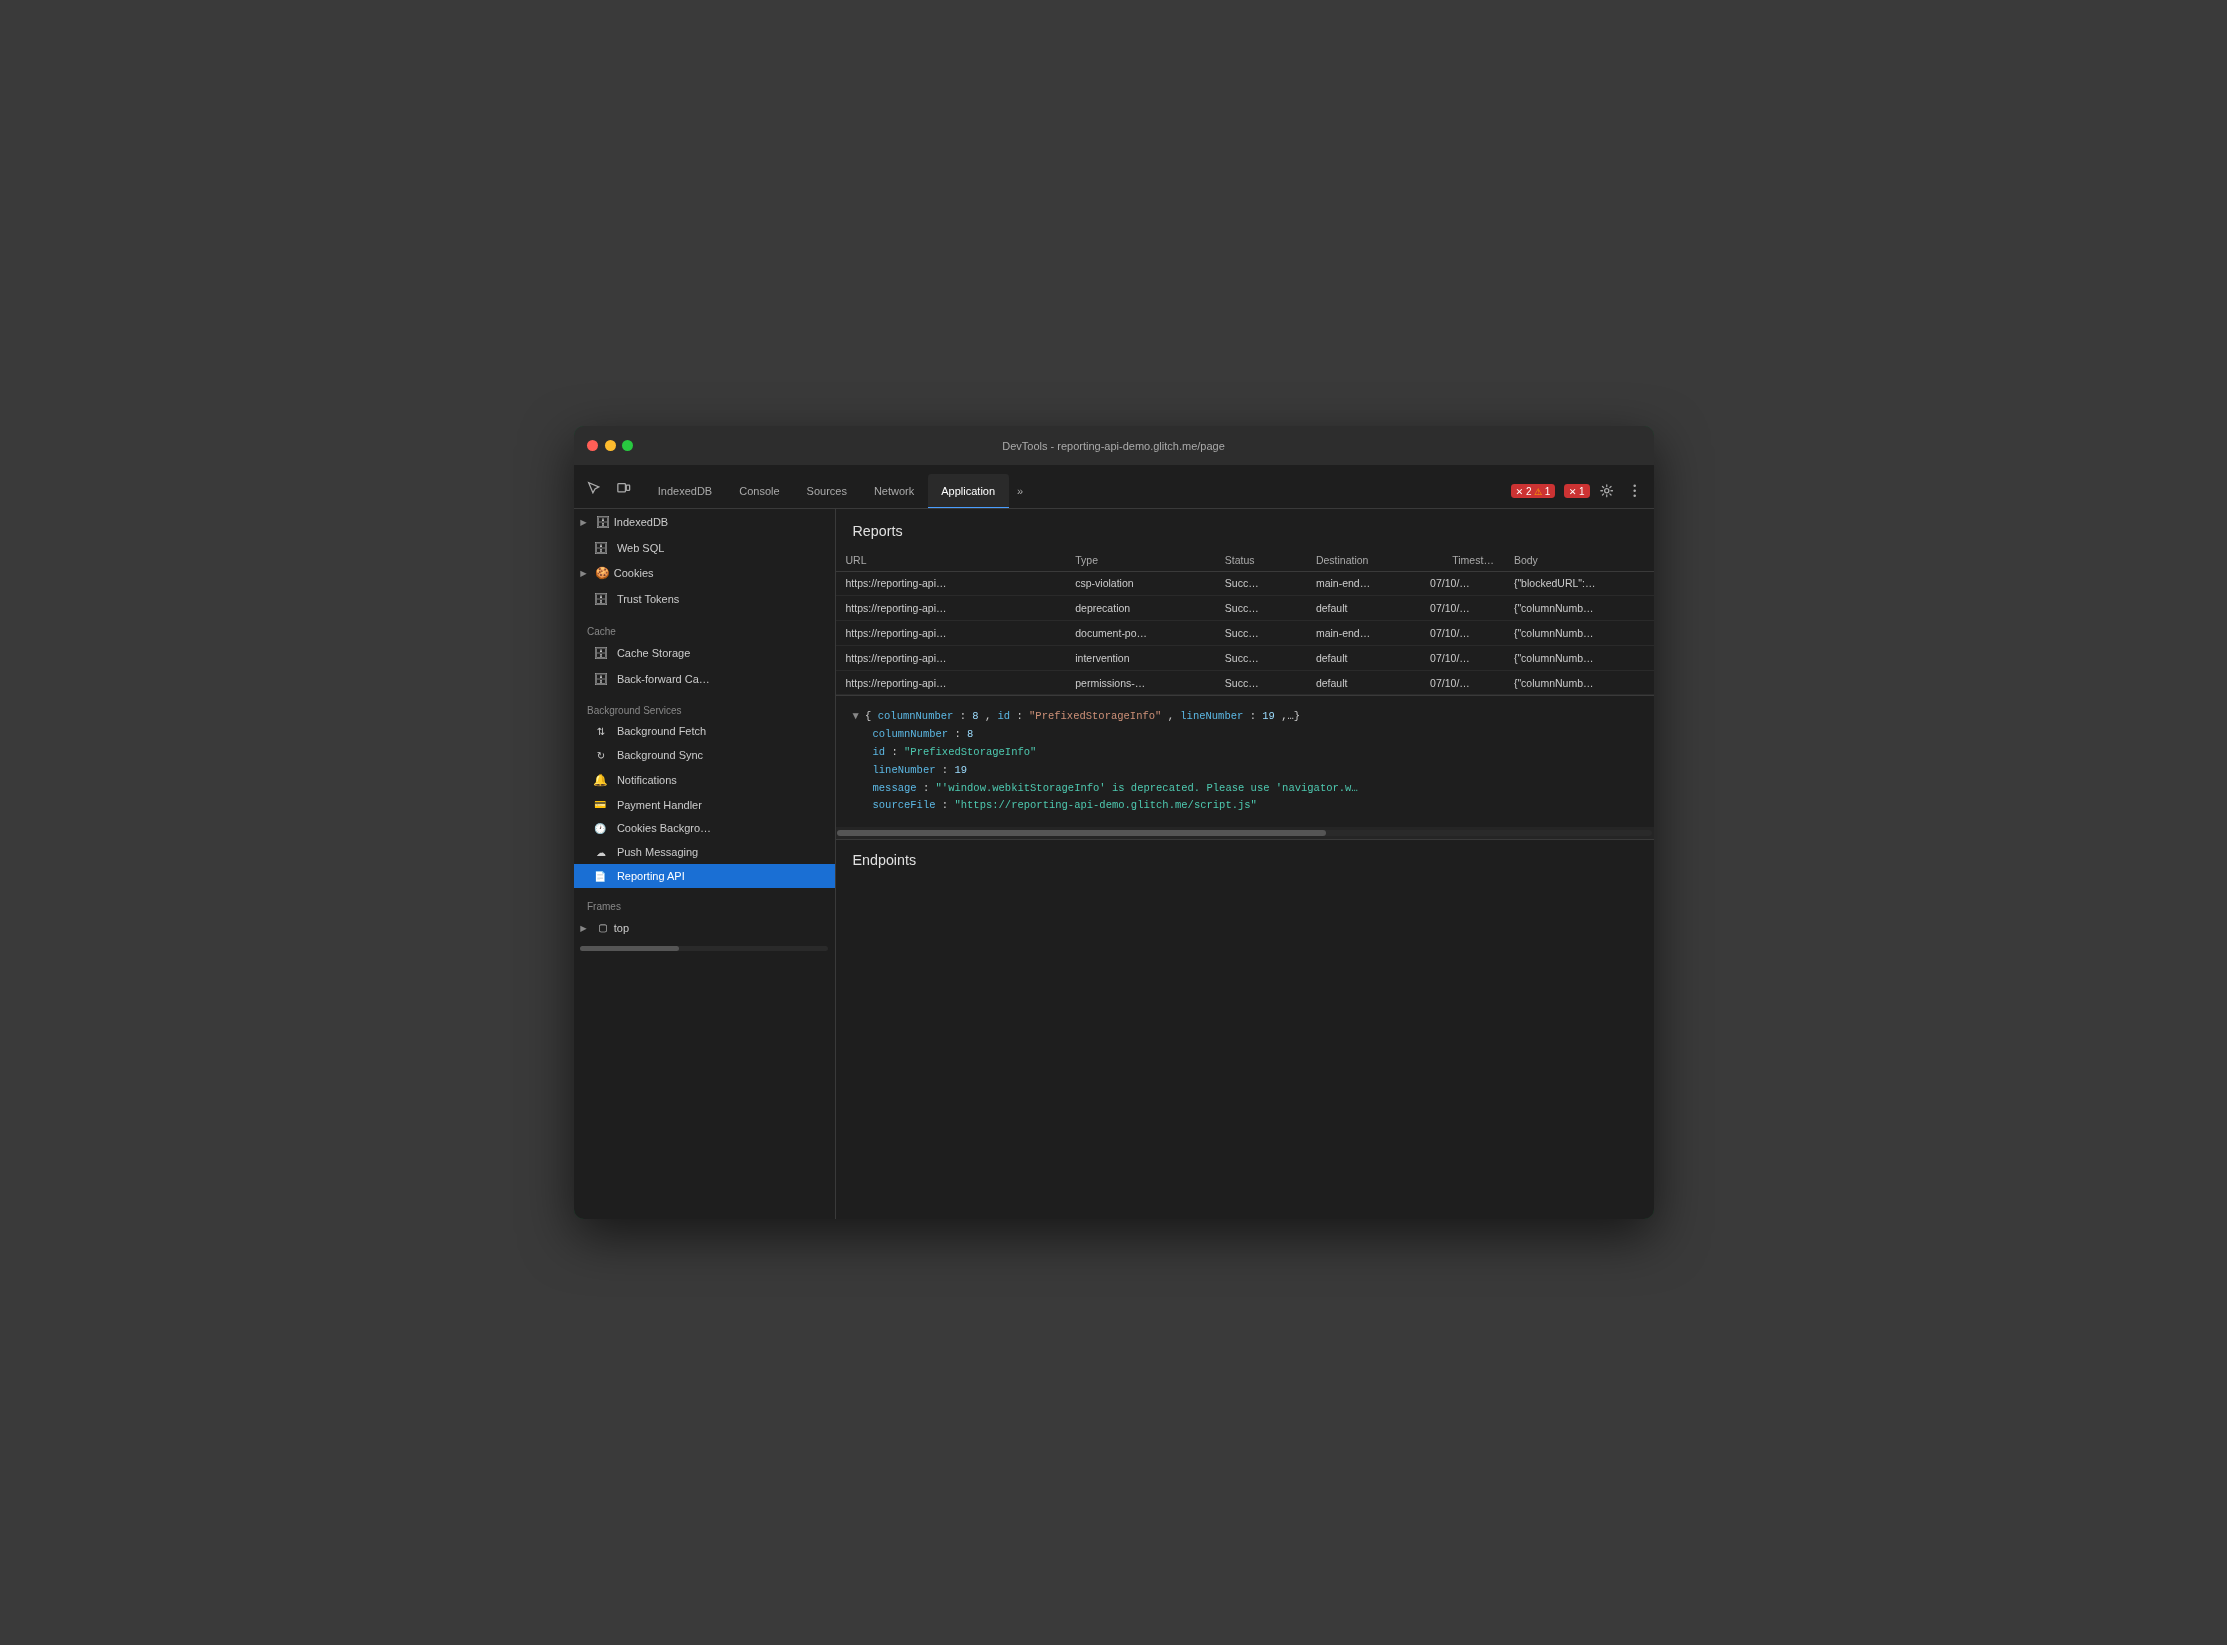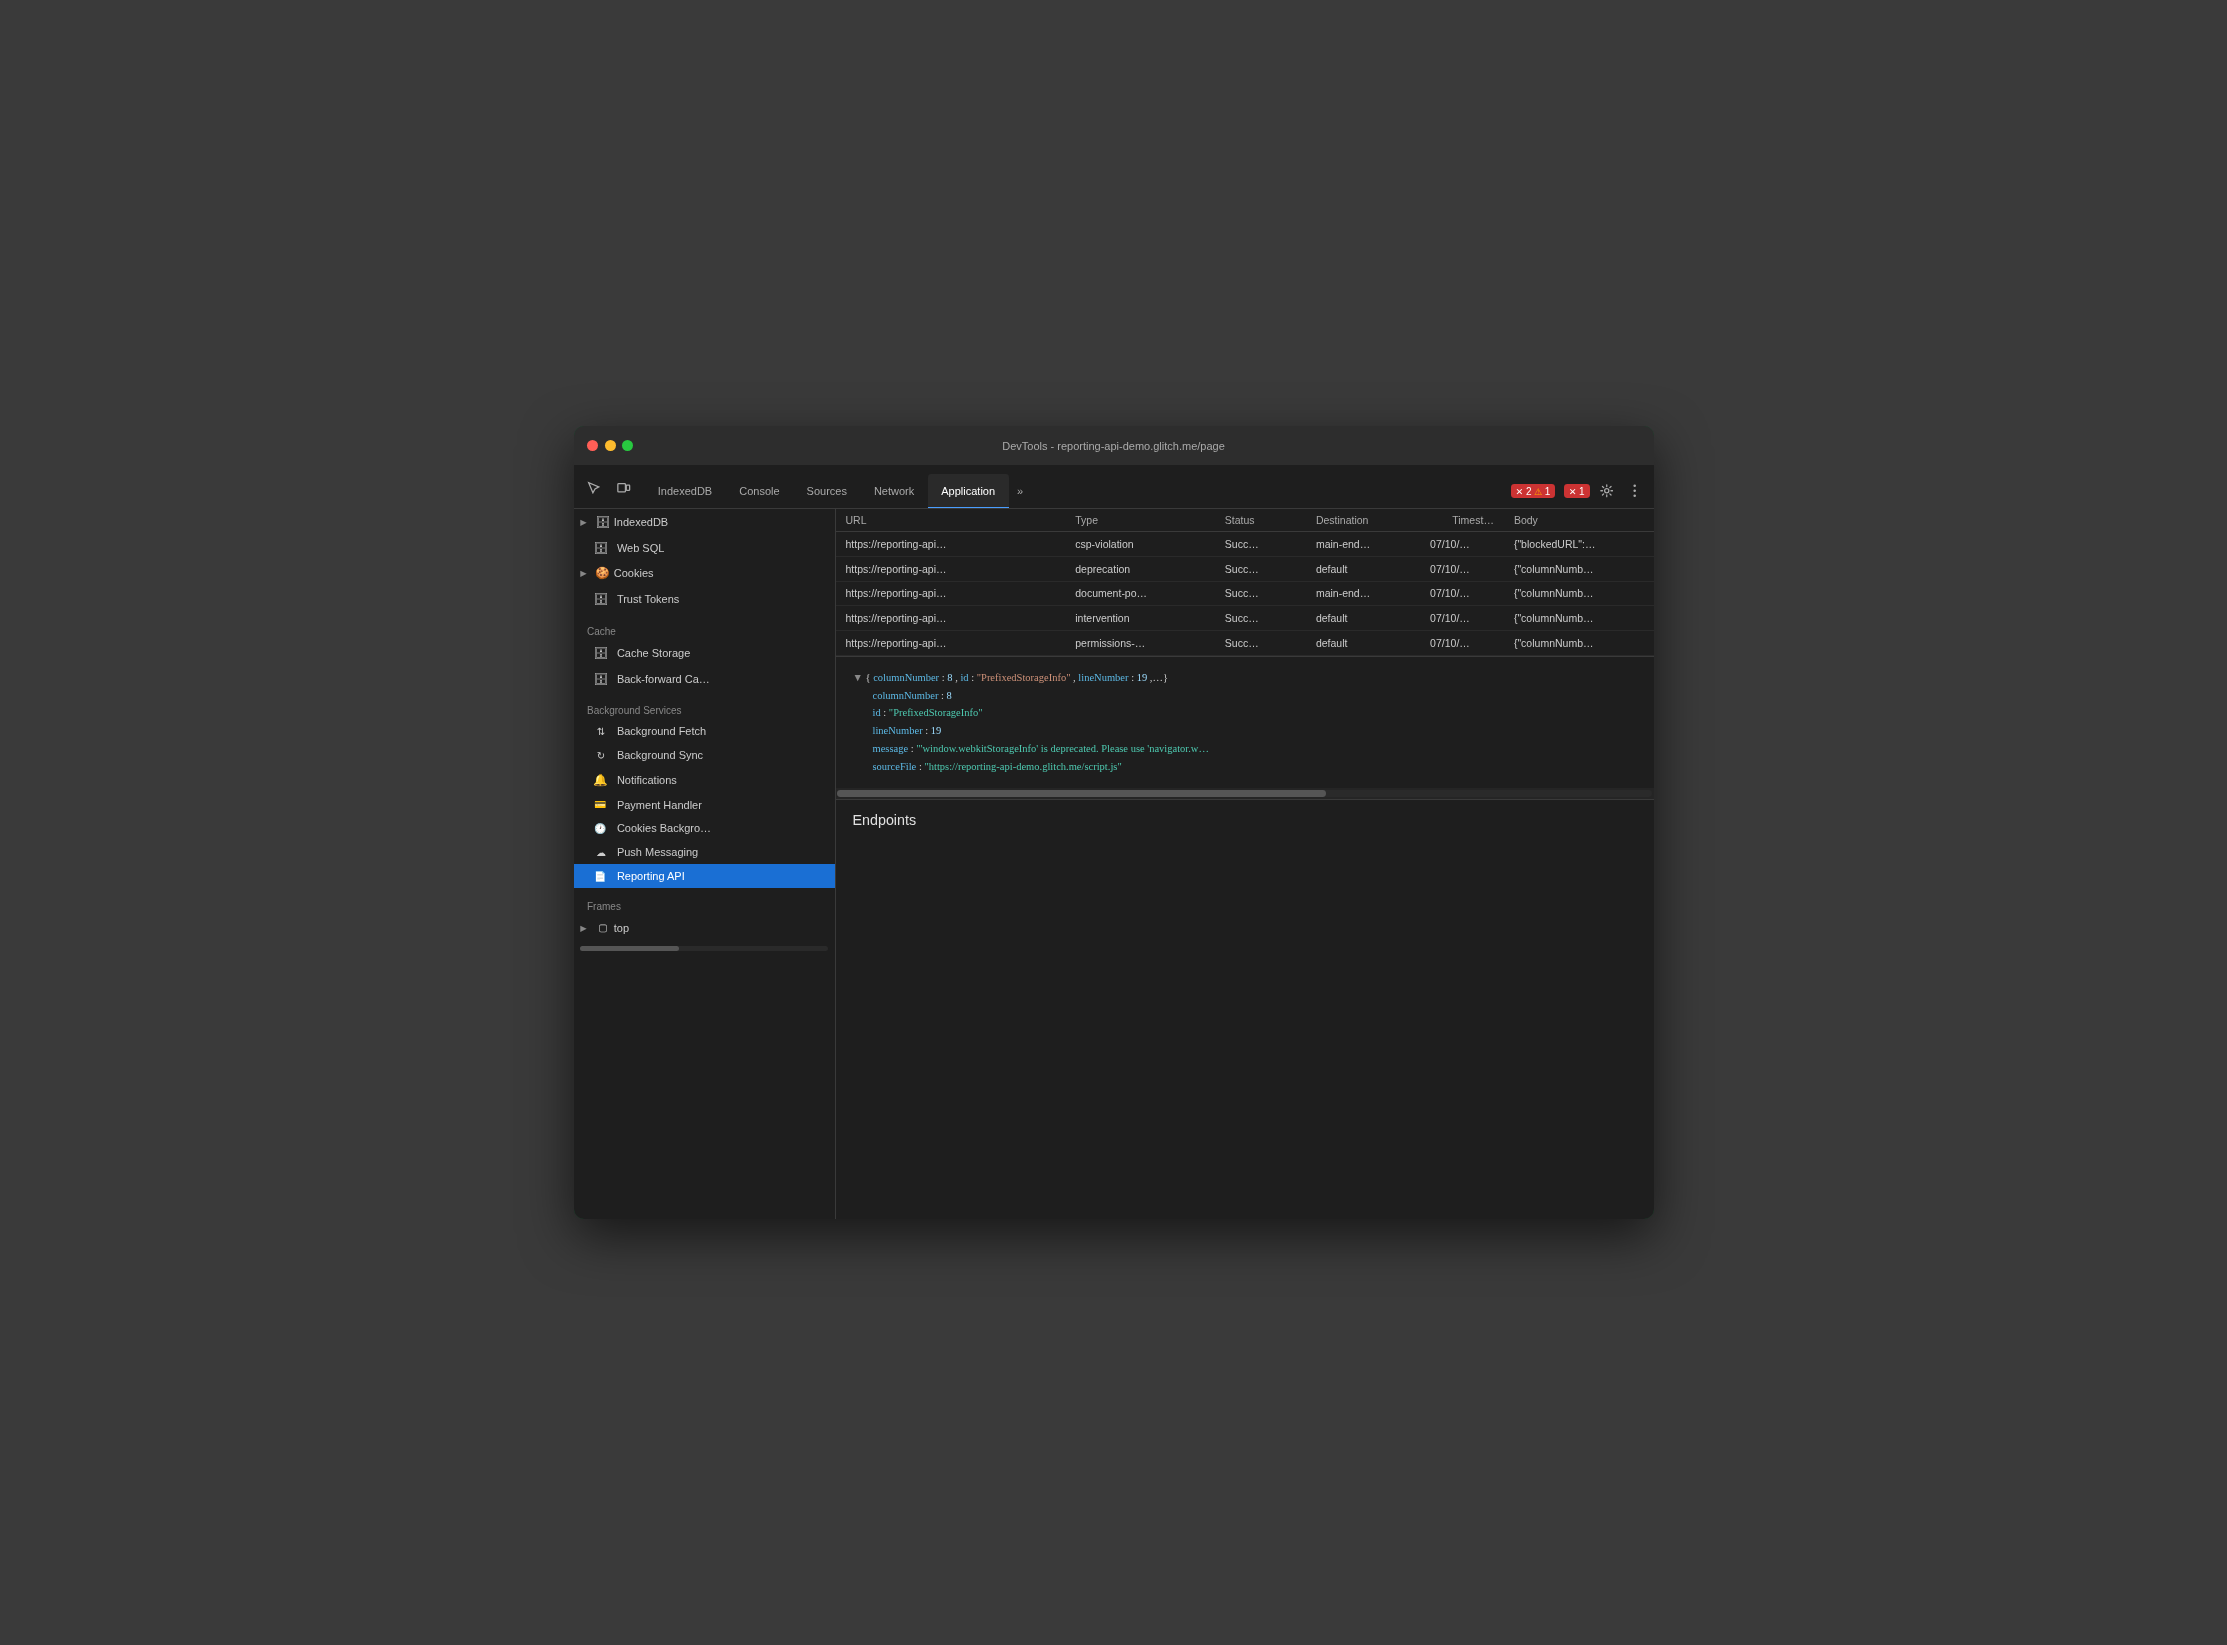--- a/index.html
+++ b/index.html
@@ -250,21 +250,21 @@
       overflow: hidden;
       text-overflow: ellipsis;
       max-width: 152px;
     }
     
     .detail-panel {
       background: #1e1e1e;
       border-top: 0.8px solid #3a3a3a;
       padding: 11.8px 17px;
       font-size: 10.5px;
-      font-family: Liberation Serif, serif;
+      font-family: Liberation Mono, monospace;
       overflow-x: auto;
       flex-shrink: 0;
     }
     .detail-panel::-webkit-scrollbar { height: 6.7px; }
     .detail-panel::-webkit-scrollbar-track { background: #1e1e1e; }
     .detail-panel::-webkit-scrollbar-thumb { background: #555; border-radius: 3.4px; }
     .detail-line { line-height: 1.7; }
     .dt-brace { color: #ccc; }
     .dt-key { color: #5cb8e4; }
     .dt-value-num { color: #9cdcfe; }
@@ -483,20 +483,21 @@
 
       <div style="padding: 6.7px 6.7px 0 6.7px;">
         <div class="sidebar-hscroll-track">
           <div class="sidebar-hscroll-thumb"></div>
         </div>
       </div>
     </div>
 
     <div class="content">
 
+      <div class="section-title">Reports</div>
 
       <div class="table-container">
         <table class="reports-table">
           <thead>
             <tr>
               <th style="min-width:169px;">URL</th>
               <th style="min-width:110px;">Type</th>
               <th style="min-width:67px;">Status</th>
               <th style="min-width:84px;">Destination</th>
               <th style="min-width:59px;text-align:right;">Timest…</th>

